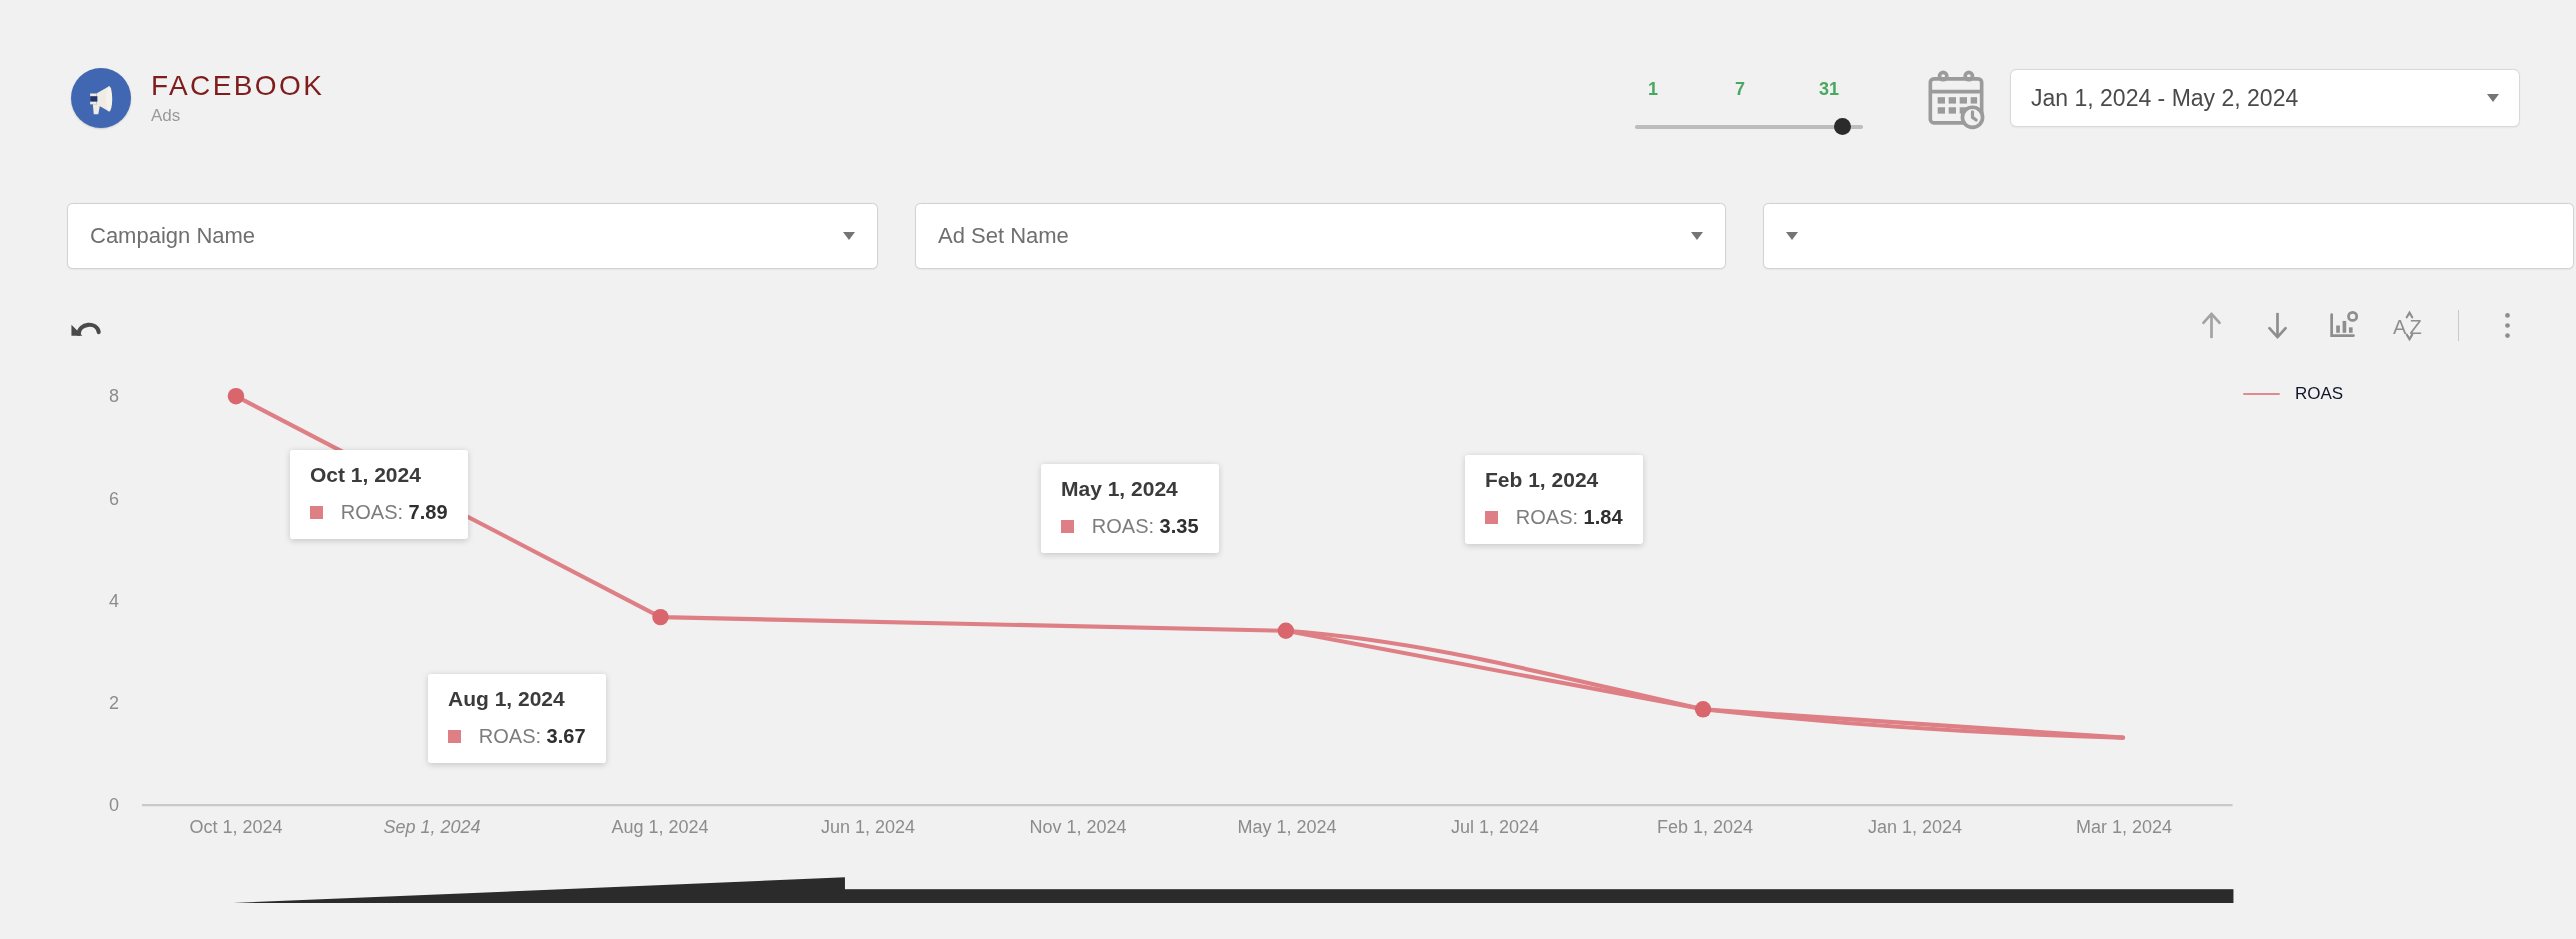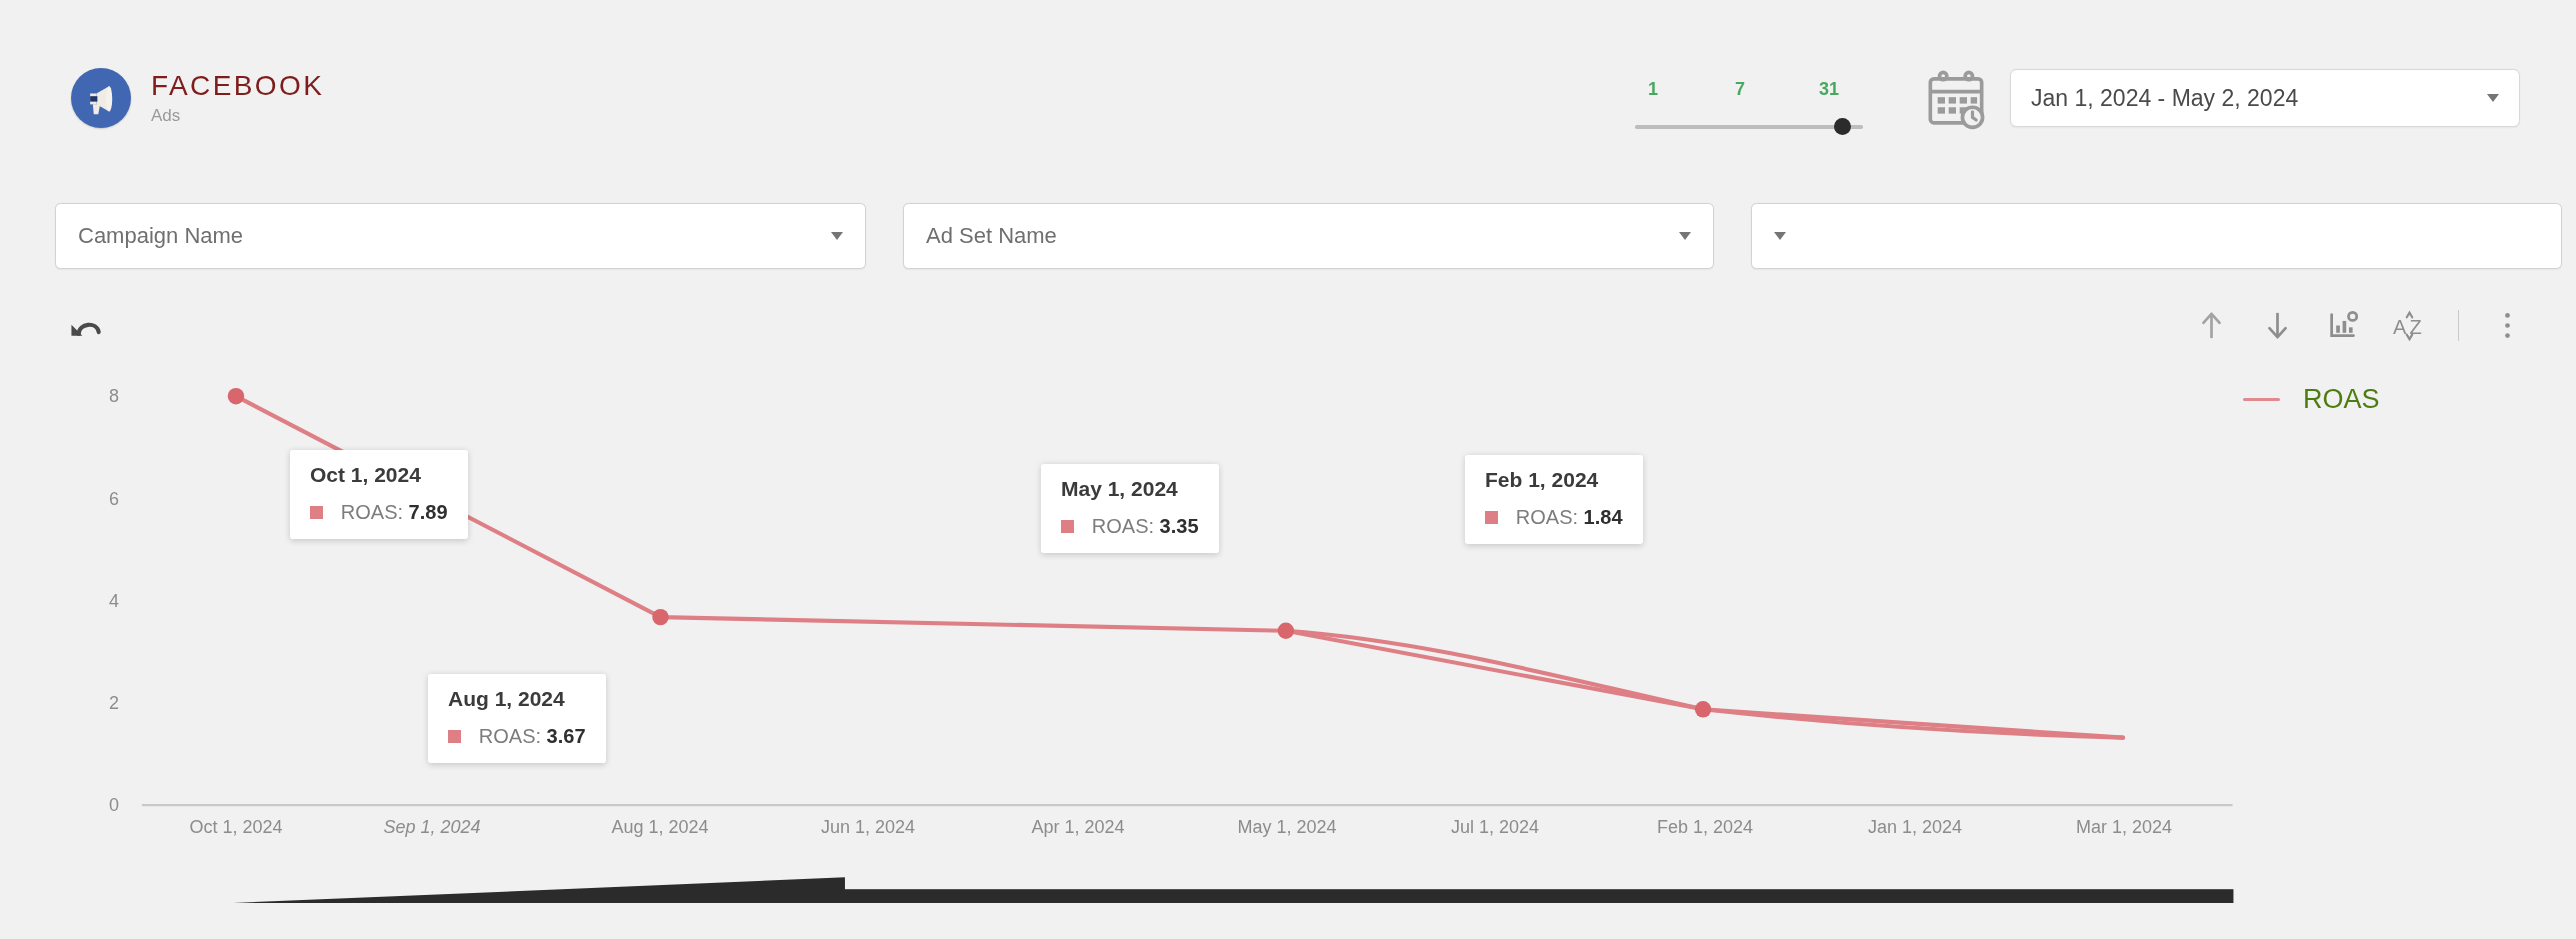--- a/index.html
+++ b/index.html
@@ -53,21 +53,21 @@
     display:flex; align-items:center; padding:0 20px;
     box-shadow:0 0.9px 1.8px rgba(0,0,0,.05);
   }
   .date-select .val { font-size:23px; color:#4a4a4a; flex:1; }
   .caret {
     width:0; height:0; border-left:6.4px solid transparent;
     border-right:6.4px solid transparent; border-top:8.2px solid #757575;
   }
 
   
-  .filters { position:absolute; left:4px; top:203px; width:2447px; height:73px; }
+  .filters { position:absolute; left:16px; top:203px; width:2447px; height:73px; }
   .filter {
     position:absolute; top:0; height:66px; background:#fff;
     border:0.9px solid #d2d2d2; border-radius:5.5px;
     display:flex; align-items:center; padding:0 22px;
     box-shadow:0 0.9px 1.8px rgba(0,0,0,.05);
   }
   .filter .lbl { flex:1; font-size:22px; color:#6f6f6f; }
   .f0 { left:51px;   width:811px; }
   .f1 { left:899px;  width:811px;justify-content:flex-end; }
   .f2 { left:1747px; width:811px; }
@@ -87,21 +87,21 @@
     position:absolute; font-size:18px; color:#8c8c8c;
     transform:translate(-100%,-50%); text-align:right; width:37px;
   }
   .xlabel {
     position:absolute; font-size:18px; color:#8c8c8c;
     transform:translateX(-50%); white-space:nowrap;
   }
 
   .legend { position:absolute; left:2243px; top:384px; display:flex; align-items:center; }
   .legend-line { width:37px; height:2.7px; background:#e08a8f; border-radius:1.8px; }
-  .legend-label { margin-left:23px; font-size:27px; color:#4d7c0f; }
+  .legend-label { margin-left:15px; font-size:17px; color:#0f172a; }
 
   
   .tip {
     position:absolute; background:#fff; border-radius:2.7px;
     box-shadow:0 1.8px 6.4px rgba(0,0,0,.17); padding:12.8px 20px 14.6px 20px;
     white-space:nowrap;
   }
   .tip-title { font-size:21px; font-weight:700; color:#3b3b3b; }
   .tip-row { margin-top:14.6px; display:flex; align-items:center; }
   .tip-swatch {
@@ -256,21 +256,21 @@
     <circle cx="258" cy="44" r="9" fill="#d9666d"></circle>
     <circle cx="723" cy="286" r="9" fill="#d9666d"></circle>
     <circle cx="1408" cy="301" r="9" fill="#d9666d"></circle>
     <circle cx="1865" cy="387" r="9" fill="#d9666d"></circle>
   </svg>
 
   <div class="xlabel" style="left:236px;  top:461px;">Oct 1, 2024</div>
   <div class="xlabel" style="left:432px;  top:461px;font-style:italic;">Sep 1, 2024</div>
   <div class="xlabel" style="left:660px;  top:461px;">Aug 1, 2024</div>
   <div class="xlabel" style="left:868px;  top:461px;">Jun 1, 2024</div>
-  <div class="xlabel" style="left:1078px; top:461px;">Apr 1, 2024</div>
+  <div class="xlabel" style="left:1078px; top:461px;">Nov 1, 2024</div>
   <div class="xlabel" style="left:1287px; top:461px;">May 1, 2024</div>
   <div class="xlabel" style="left:1495px; top:461px;">Jul 1, 2024</div>
   <div class="xlabel" style="left:1705px; top:461px;">Feb 1, 2024</div>
   <div class="xlabel" style="left:1915px; top:461px;">Jan 1, 2024</div>
   <div class="xlabel" style="left:2124px; top:461px;">Mar 1, 2024</div>
 
   <div class="tip" style="left:290px; top:94px;">
     <div class="tip-title">Oct 1, 2024</div>
     <div class="tip-row">
       <div class="tip-swatch"></div>

